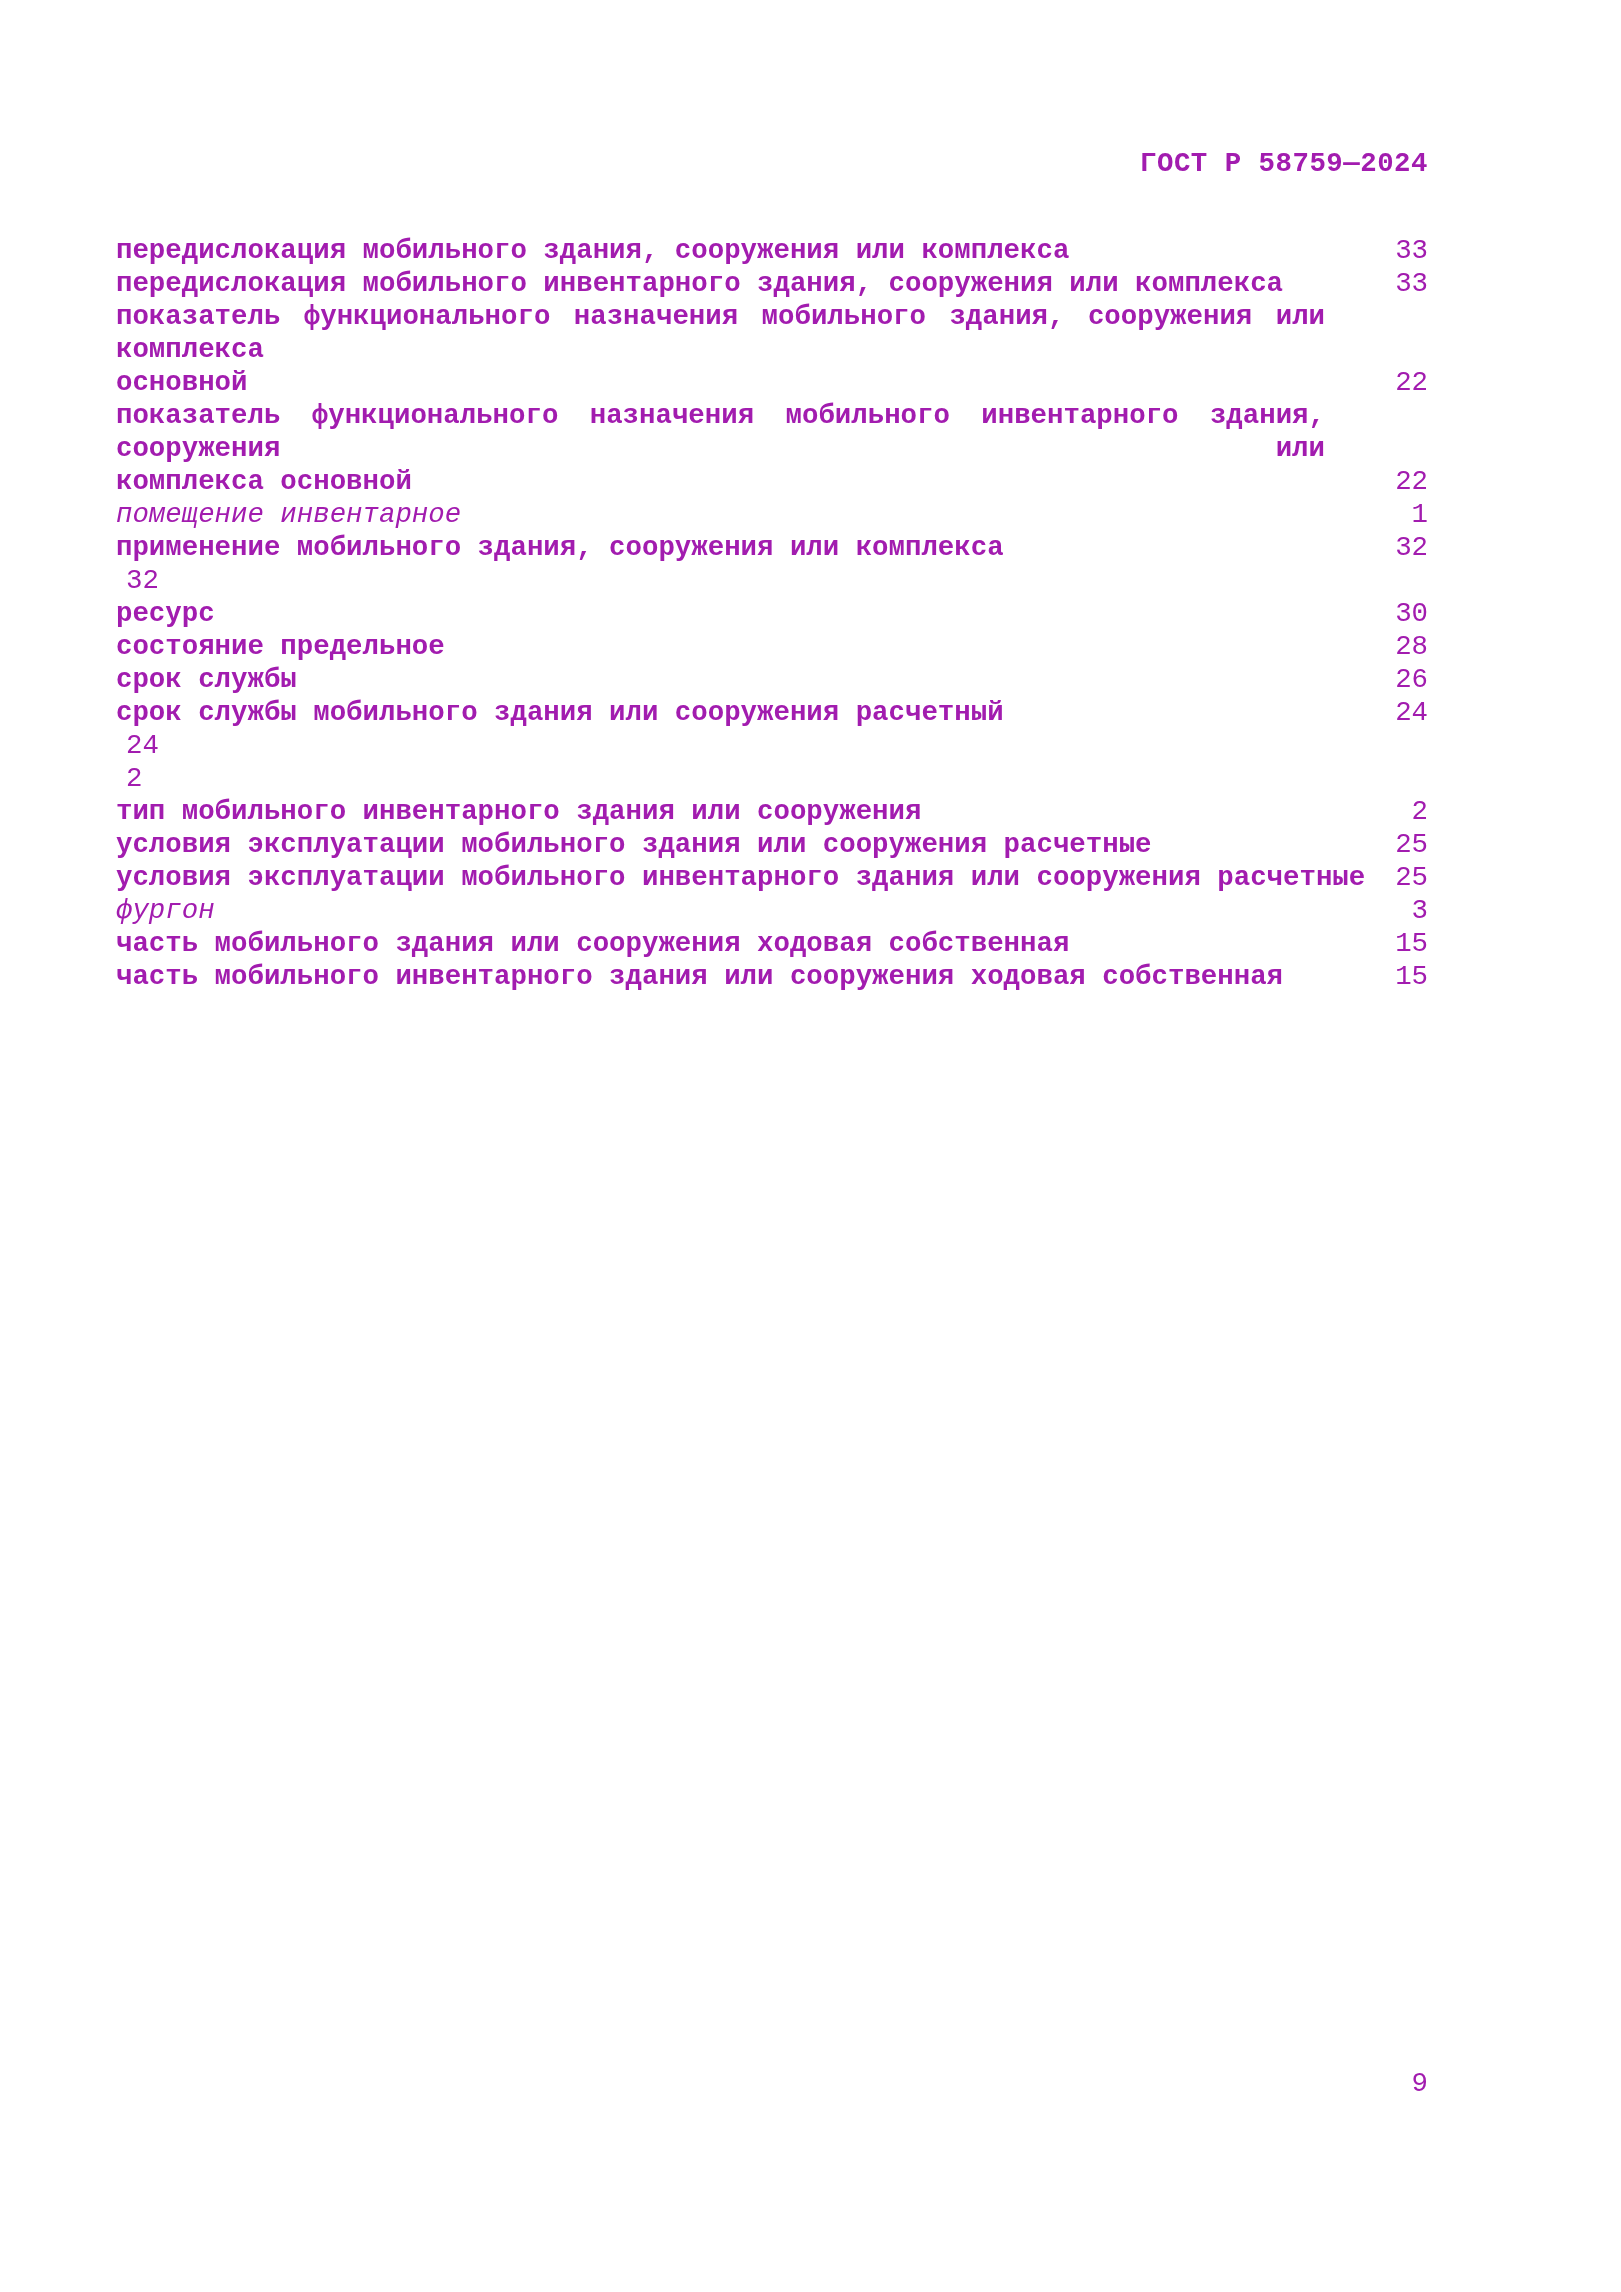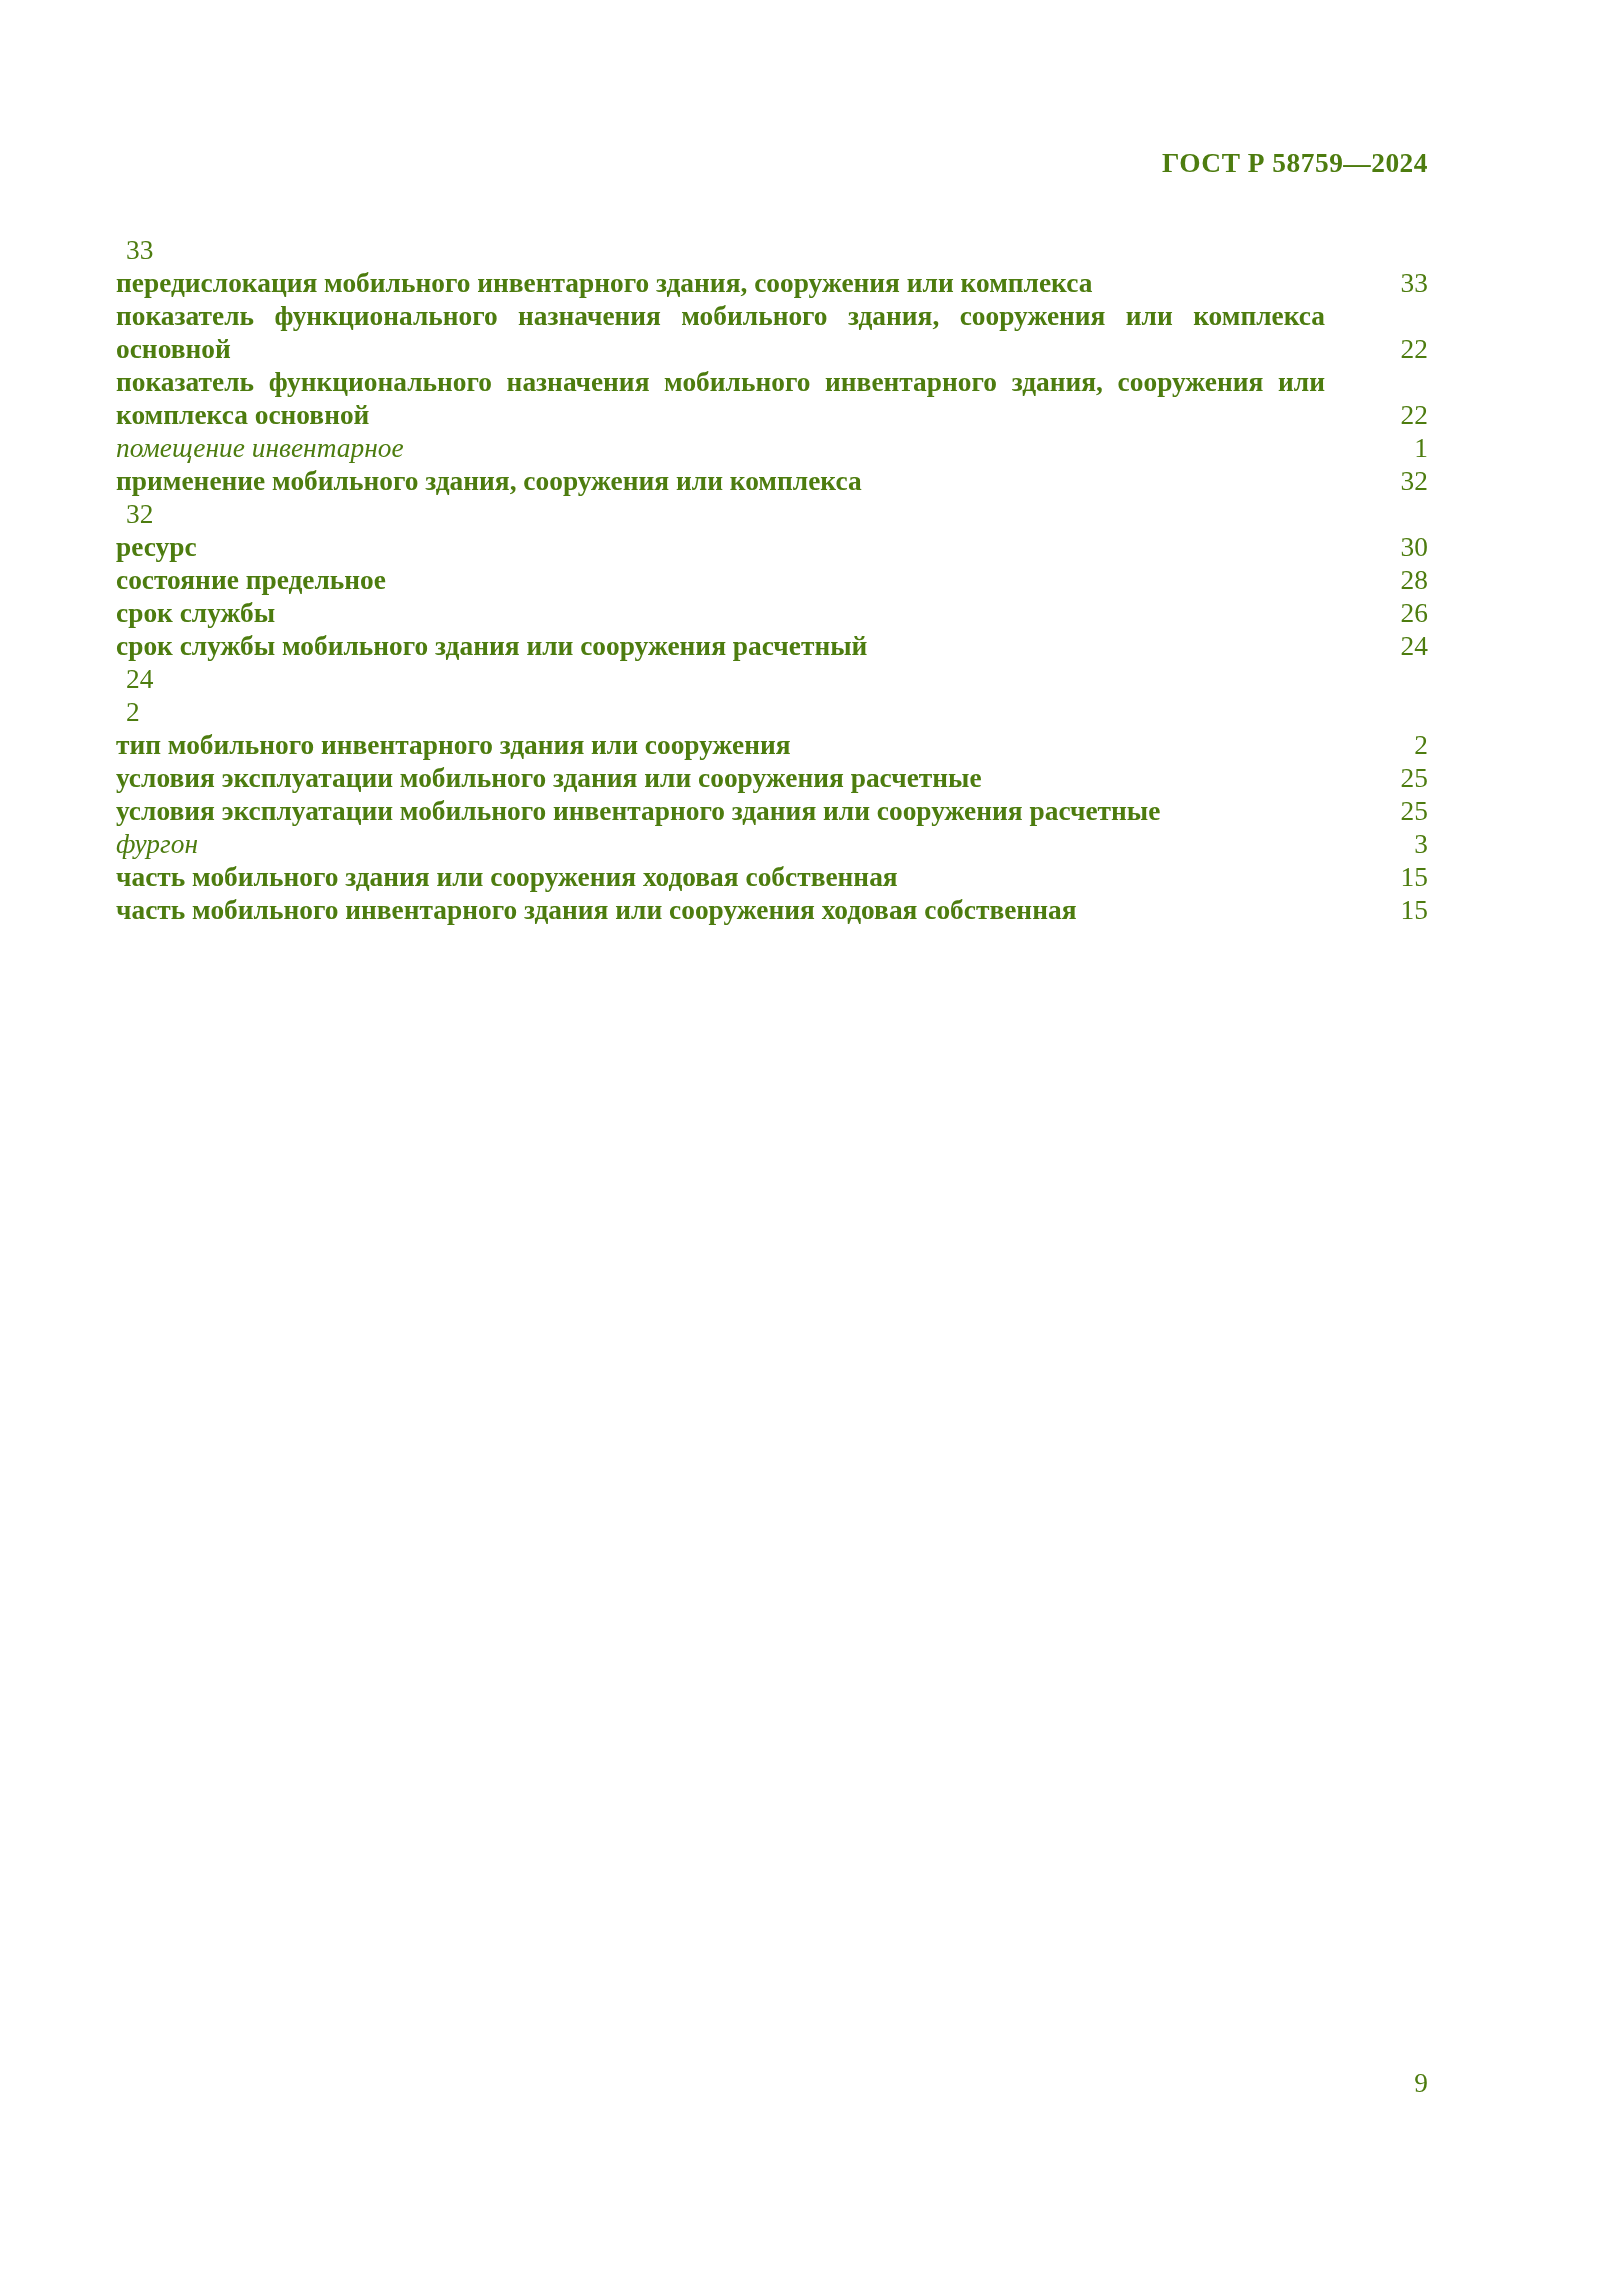--- a/index.html
+++ b/index.html
@@ -5,22 +5,22 @@
   html, body {
     margin: 0;
     padding: 0;
     background: #e8e8e8;
   }
   .page {
     position: relative;
     width: 1621px;
     height: 2293px;
     background: #ffffff;
-    font-family: Liberation Serif, serif;
-    color: #4d7c0f;
+    font-family: Liberation Mono, monospace;
+    color: #a21caf;
     overflow: hidden;
   }
   .doc-header {
     position: absolute;
     top: 148px;
     right: 193px;
     font-size: 27.4px;
     font-weight: bold;
     letter-spacing: 0.5px;
     white-space: nowrap;
@@ -67,20 +67,21 @@
 </style>
 </head>
 <body>
 
 <div class="page">
   <div class="doc-header">ГОСТ Р 58759—2024</div>
 
   <div class="index-list">
       <div class="entry bold">
         <div class="line last">
+          <span class="term">передислокация мобильного здания, сооружения или комплекса</span>
           <span class="pagenum">33</span>
         </div>
       </div>
       <div class="entry bold">
         <div class="line last">
           <span class="term">передислокация мобильного инвентарного здания, сооружения или комплекса</span>
           <span class="pagenum">33</span>
         </div>
       </div>
       <div class="entry bold">

